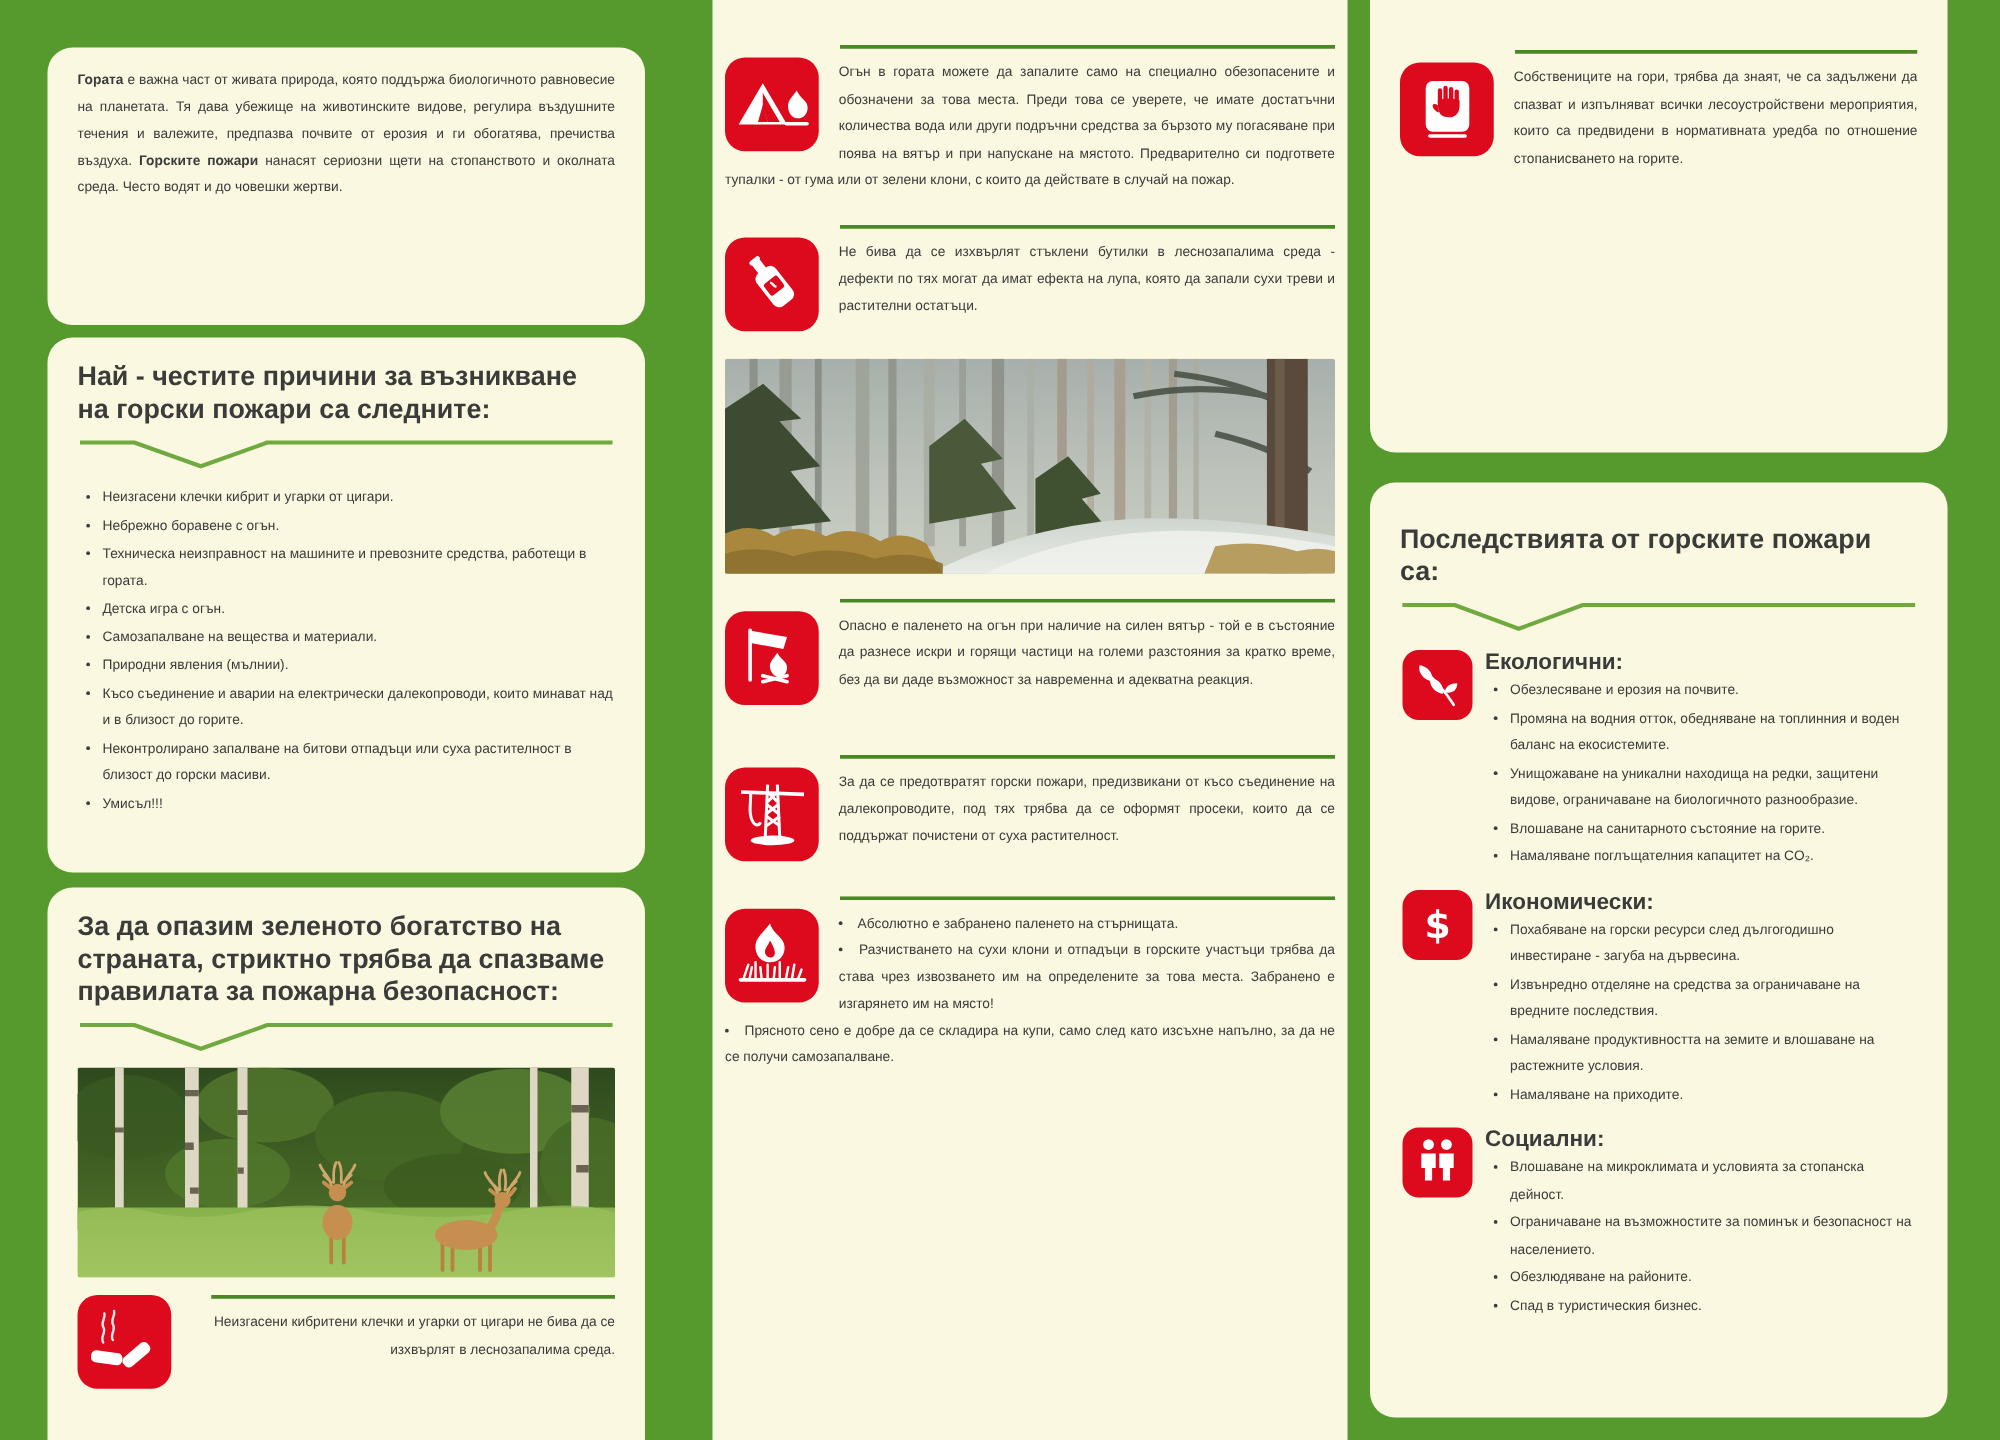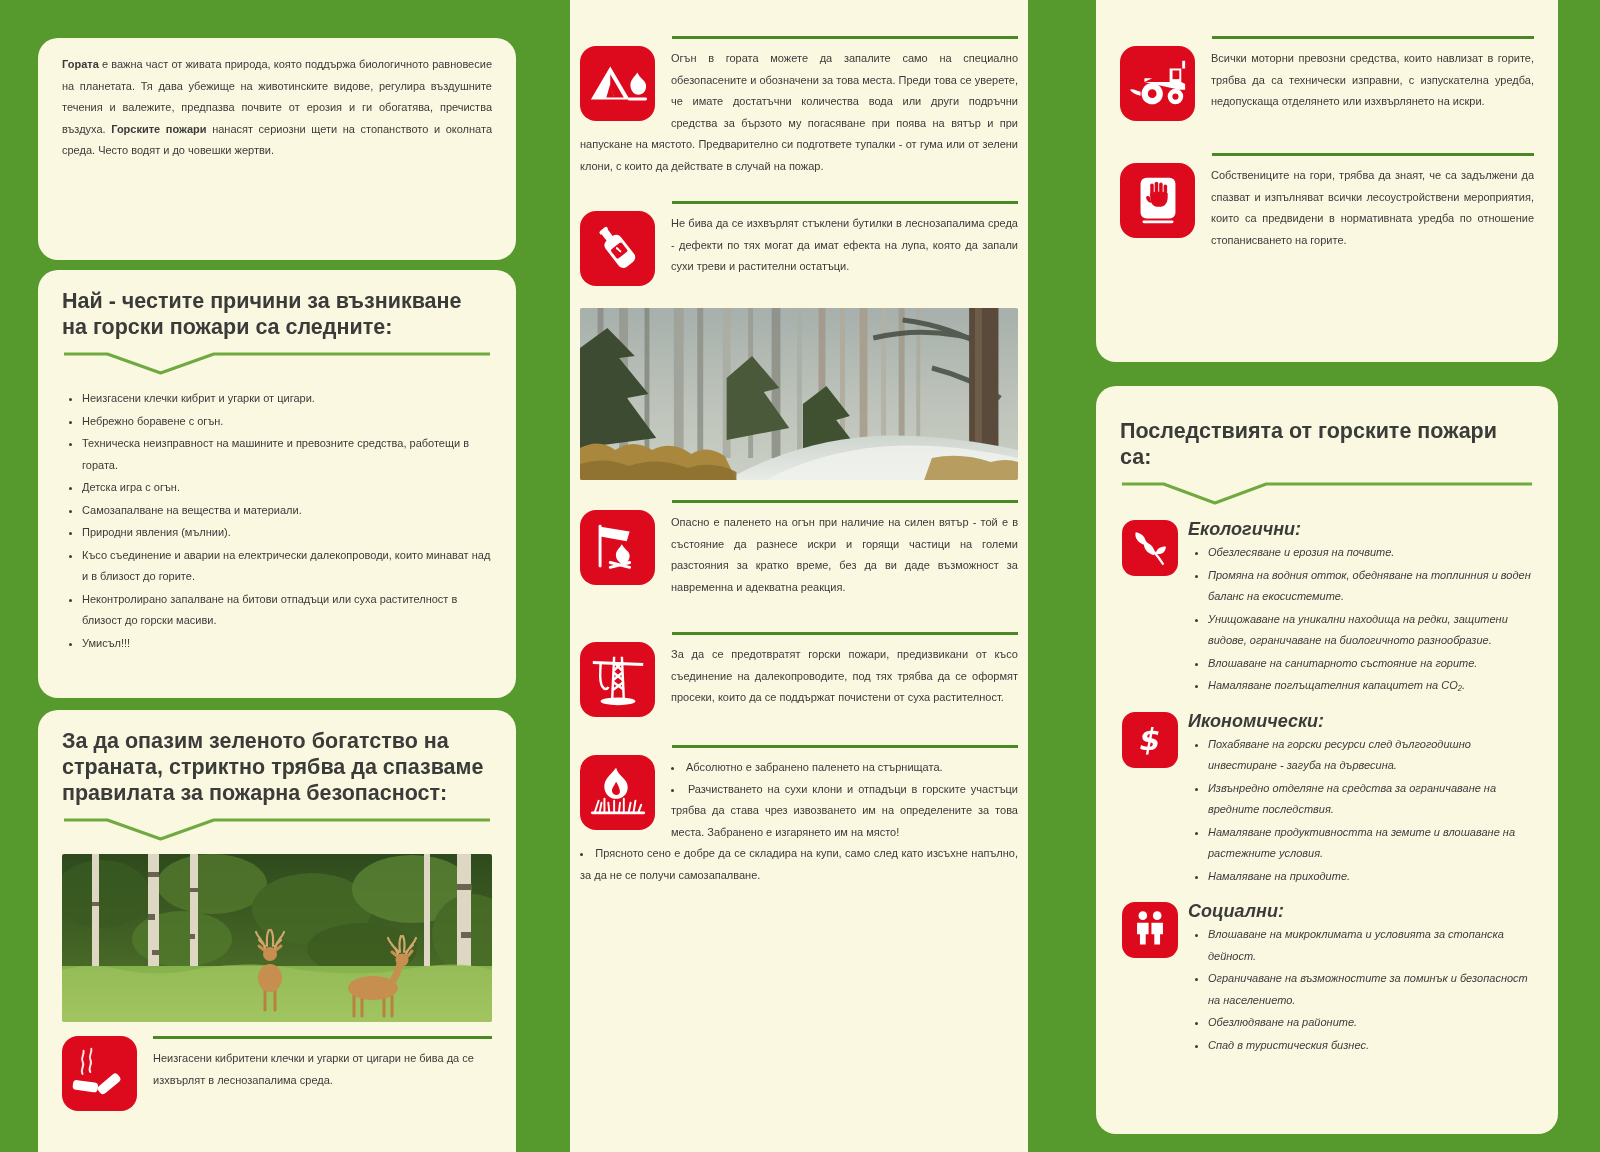--- a/index.html
+++ b/index.html
@@ -1,19 +1,19 @@
 <!DOCTYPE html>
 <html lang="bg" style="--green: #569a2e; --cream: #fbf8e1; --red: #dd0a1e; --ink: #3b3b3a; --rule: #4a8826;"><head>
 <meta charset="utf-8">
 <style>
   html,body{margin:0;padding:0;}
   body{font-family:"Liberation Sans","DejaVu Sans",sans-serif;}
   .page{position:relative;width:1600px;height:1152px;background:var(--green,#569a2e);overflow:hidden;}
   .card{position:absolute;background:var(--cream,#fbf8e1);border-radius:20px;box-sizing:border-box;}
-  .col2-panel{position:absolute;left:570px;top:0;width:458px;height:1152px;background:var(--cream,#fbf8e1);box-sizing:border-box;padding:0 10px;}
+  .col2-panel{position:absolute;left:570px;top:0;width:508px;height:1152px;background:var(--cream,#fbf8e1);box-sizing:border-box;padding:0 10px;}
   h2{font-size:21.5px;line-height:26px;color:var(--ink,#3b3b3a);margin:0;font-weight:bold;}
   h3{font-size:18px;line-height:22px;color:var(--ink,#3b3b3a);margin:0 0 2px 0;font-weight:bold;}
   p,li{font-size:11px;line-height:21.5px;color:var(--ink,#3b3b3a);margin:0;}
   p.just{text-align:justify;}
   .sep{margin:10px 0 12px 0;height:26px;}
   .sep svg{display:block;width:100%;height:26px;}
   ul.dots{margin:0;padding:0 0 0 20px;list-style:disc outside;}
   ul.dots li{margin:0 0 1px 0;}
   .iconbox{width:75px;height:75px;background:var(--red,#dd0a1e);border-radius:16px;flex:0 0 auto;display:flex;align-items:center;justify-content:center;}
   .iconbox svg{width:62px;height:62px;display:block;}
@@ -22,25 +22,25 @@
   
   .block{margin-top:20px;overflow:hidden;}
   .block .rule{border-top:3px solid var(--rule,#4a8826);margin-left:92px;}
   .block .flow{margin-top:9px;}
   .block .flow .iconbox{float:left;margin:-2px 16px 6px 0;}
   ul.inline-bullets{margin:0;padding:0;list-style-position:inside;list-style-type:disc;}
   ul.inline-bullets li{text-align:justify;}
   
   .photo{display:block;width:100%;border-radius:2px;}
   
-  .sec{display:flex;margin-top:12px;font-style:italic;}
+  .sec{display:flex;margin-top:12px;}
   .sec .iconbox{margin:2px 10px 0 2px;}
   .sec-body{flex:1;min-width:0;}
   .caption{display:flex;margin-top:14px;}
-  .caption .right{flex:1;min-width:0;margin-left:16px;}
+  .caption .right{flex:1;min-width:0;margin-left:32px;text-align:right;}
   .caption .right .rule{border-top:3px solid var(--rule,#4a8826);margin-bottom:9px;}
 </style>
 </head>
 <body>
 
 <svg width="0" height="0" style="position:absolute">
   <defs>
     <g id="chevron-line">
       <path d="M2,4 H46 L100,23 L154,4 H434" fill="none" stroke="#6fa93f" stroke-width="3.2" stroke-linejoin="round"></path>
     </g>
@@ -363,31 +363,20 @@
             <li>Абсолютно е забранено паленето на стърнищата.</li>
             <li>Разчистването на сухи клони и отпадъци в горските участъци трябва да става чрез извозването им на определените за това места. Забранено е изгарянето им на място!</li>
             <li>Прясното сено е добре да се складира на купи, само след като изсъхне напълно, за да не се получи самозапалване.</li>
           </ul>
       </div>
     </div>
 
   </section>
 
   <article class="card" style="left:1096px;top:0;width:462px;height:362px;padding:14px 24px;border-radius:0 0 20px 20px;">
-    <div class="block" style="margin-top:22px;">
-      <div class="rule"></div>
-      <div class="flow">
-        <div class="iconbox">
-            <svg viewBox="0 0 64 64">
-              <use href="#i-tractor"></use>
-            </svg>
-          </div>
-        <p class="just">Всички моторни превозни средства, които навлизат в горите, трябва да са технически изправни, с изпускателна уредба, недопускаща отделянето или изхвърлянето на искри.</p>
-      </div>
-    </div>
     <div class="block" style="margin-top:26px;">
       <div class="rule"></div>
       <div class="flow">
         <div class="iconbox">
             <svg viewBox="0 0 64 64">
               <use href="#i-handbook"></use>
             </svg>
           </div>
         <p class="just">Собствениците на гори, трябва да знаят, че са задължени да спазват и изпълняват всички лесоустройствени мероприятия, които са предвидени в нормативната уредба по отношение стопанисването на горите.</p>
       </div>

